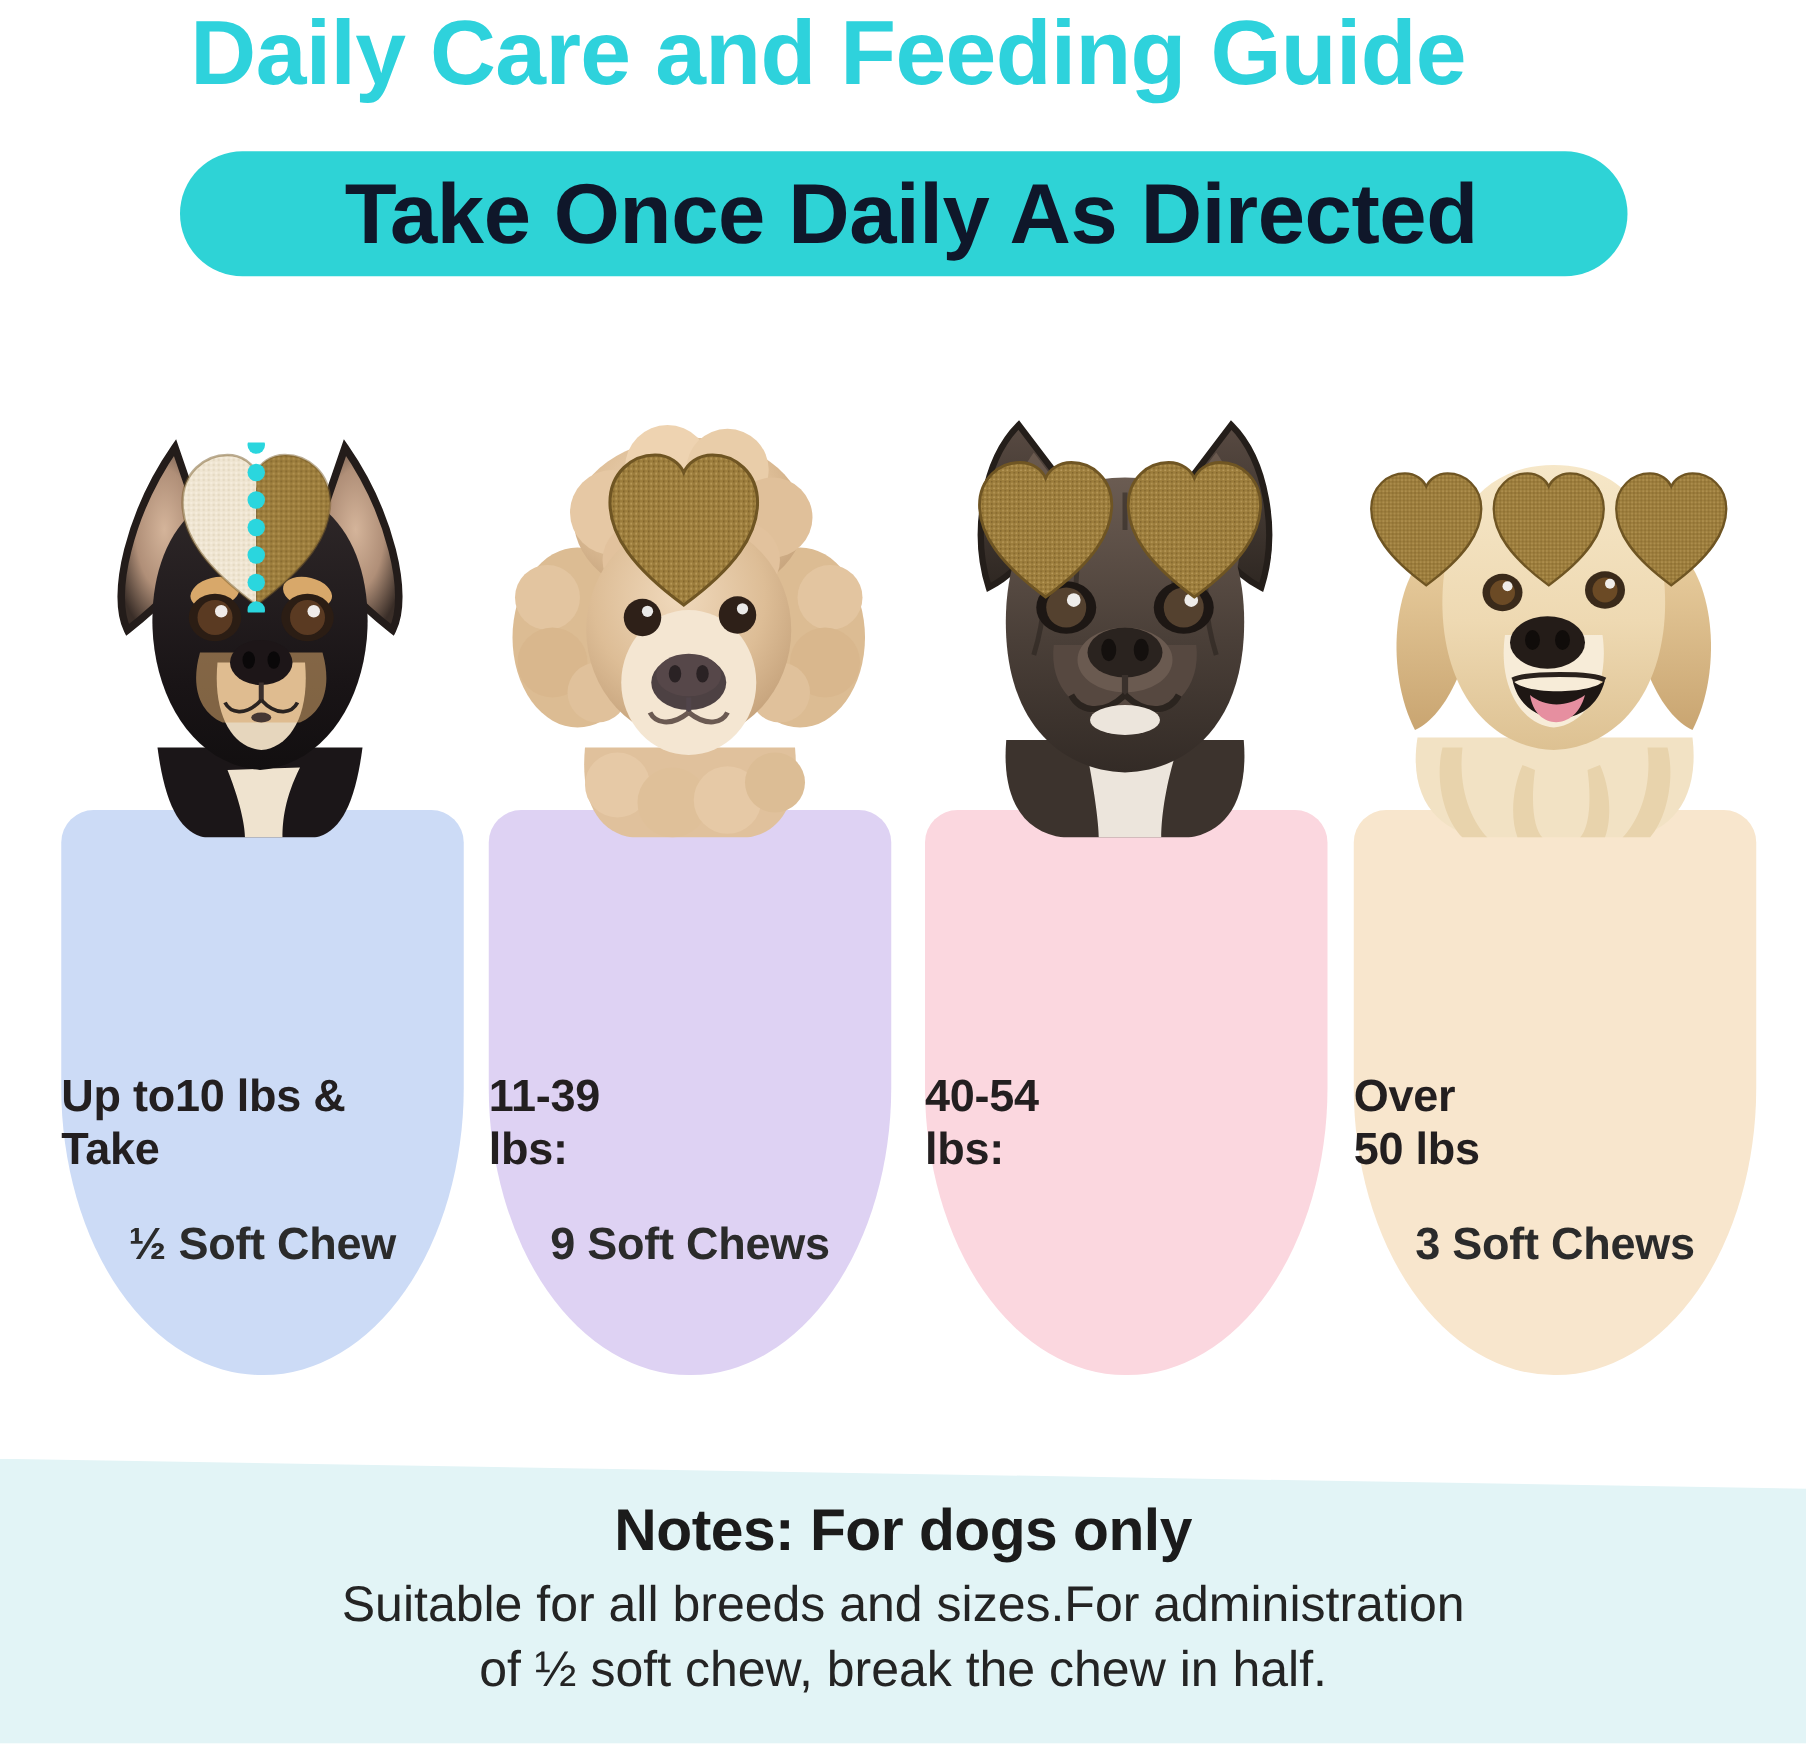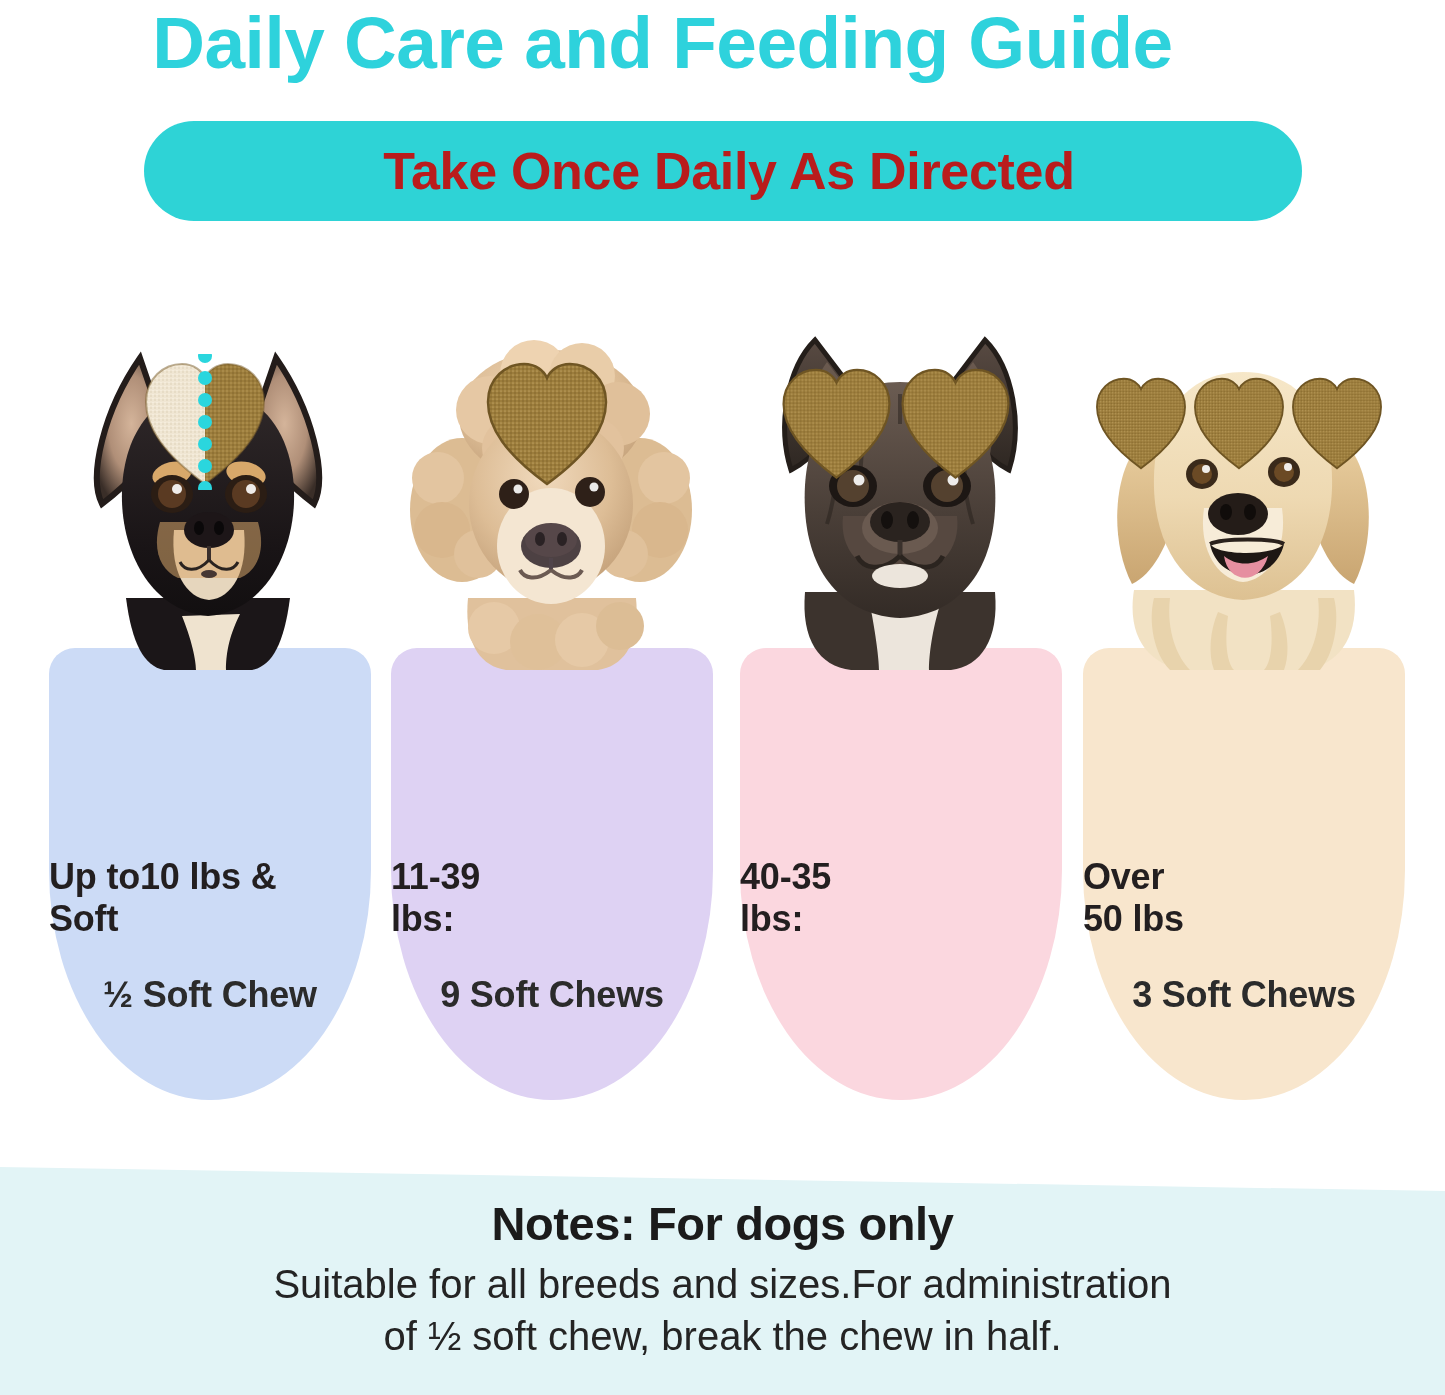--- a/index.html
+++ b/index.html
@@ -36,22 +36,22 @@
     position:absolute;
     top:121px; left:144px;
     width:1158px; height:100px;
     background:#2ed3d6;
     border-radius:52px;
     display:flex;
     align-items:center;
     justify-content:center;
   }
   #subtitle-text {
-    color:#b91c1c;
-    font-size:52px;
+    color:#0f172a;
+    font-size:68px;
     font-weight:bold;
     letter-spacing:-0.3px;
     line-height:1;
     white-space:nowrap;
     margin-left:12px;
   }
 
   
   #cards {
     position:absolute;
@@ -262,21 +262,21 @@
             <circle cx="63" cy="90" r="7"></circle>
             <circle cx="63" cy="112" r="7"></circle>
             <circle cx="63" cy="134" r="7"></circle>
           </g>
         </svg>
       </div>
 
       <div class="tag" style="background:none; pointer-events:none;">
         <div class="tag-label">
           <span>Up to10 lbs &amp;</span><br>
-          <span>Soft</span>
+          <span>Take</span>
         </div>
         <div class="tag-dose">½ Soft Chew</div>
       </div>
     </div>
 
     <div class="card-col c1">
       <div class="dog-wrap">
         <svg class="dog-svg" width="330" height="372" viewBox="0 0 330 372">
           <defs>
             <radialGradient id="pdFur" cx="45%" cy="35%" r="70%">
@@ -416,21 +416,21 @@
           </defs>
           <path d="M63 130 C 22 100, 4 74, 4 48 C 4 24, 22 10, 40 10 C 52 10, 60 17, 63 24 C 66 17, 74 10, 86 10 C 104 10, 122 24, 122 48 C 122 74, 104 100, 63 130 Z" fill="url(#speck2)" stroke="#6f5523" stroke-width="2.5"></path>
         </svg>
         <svg width="113" height="122" viewBox="0 0 126 136">
           <path d="M63 130 C 22 100, 4 74, 4 48 C 4 24, 22 10, 40 10 C 52 10, 60 17, 63 24 C 66 17, 74 10, 86 10 C 104 10, 122 24, 122 48 C 122 74, 104 100, 63 130 Z" fill="url(#speck2)" stroke="#6f5523" stroke-width="2.5"></path>
         </svg>
       </div>
 
       <div class="tag" style="background:none; pointer-events:none;">
         <div class="tag-label">
-          <span>40-35</span><br>
+          <span>40-54</span><br>
           <span>lbs:</span>
         </div>
       </div>
     </div>
 
     <div class="card-col c3">
       <div class="dog-wrap">
         <svg class="dog-svg" width="330" height="372" viewBox="0 0 330 372">
           <defs>
             <linearGradient id="grHead" x1="0" y1="0" x2="0" y2="1">

